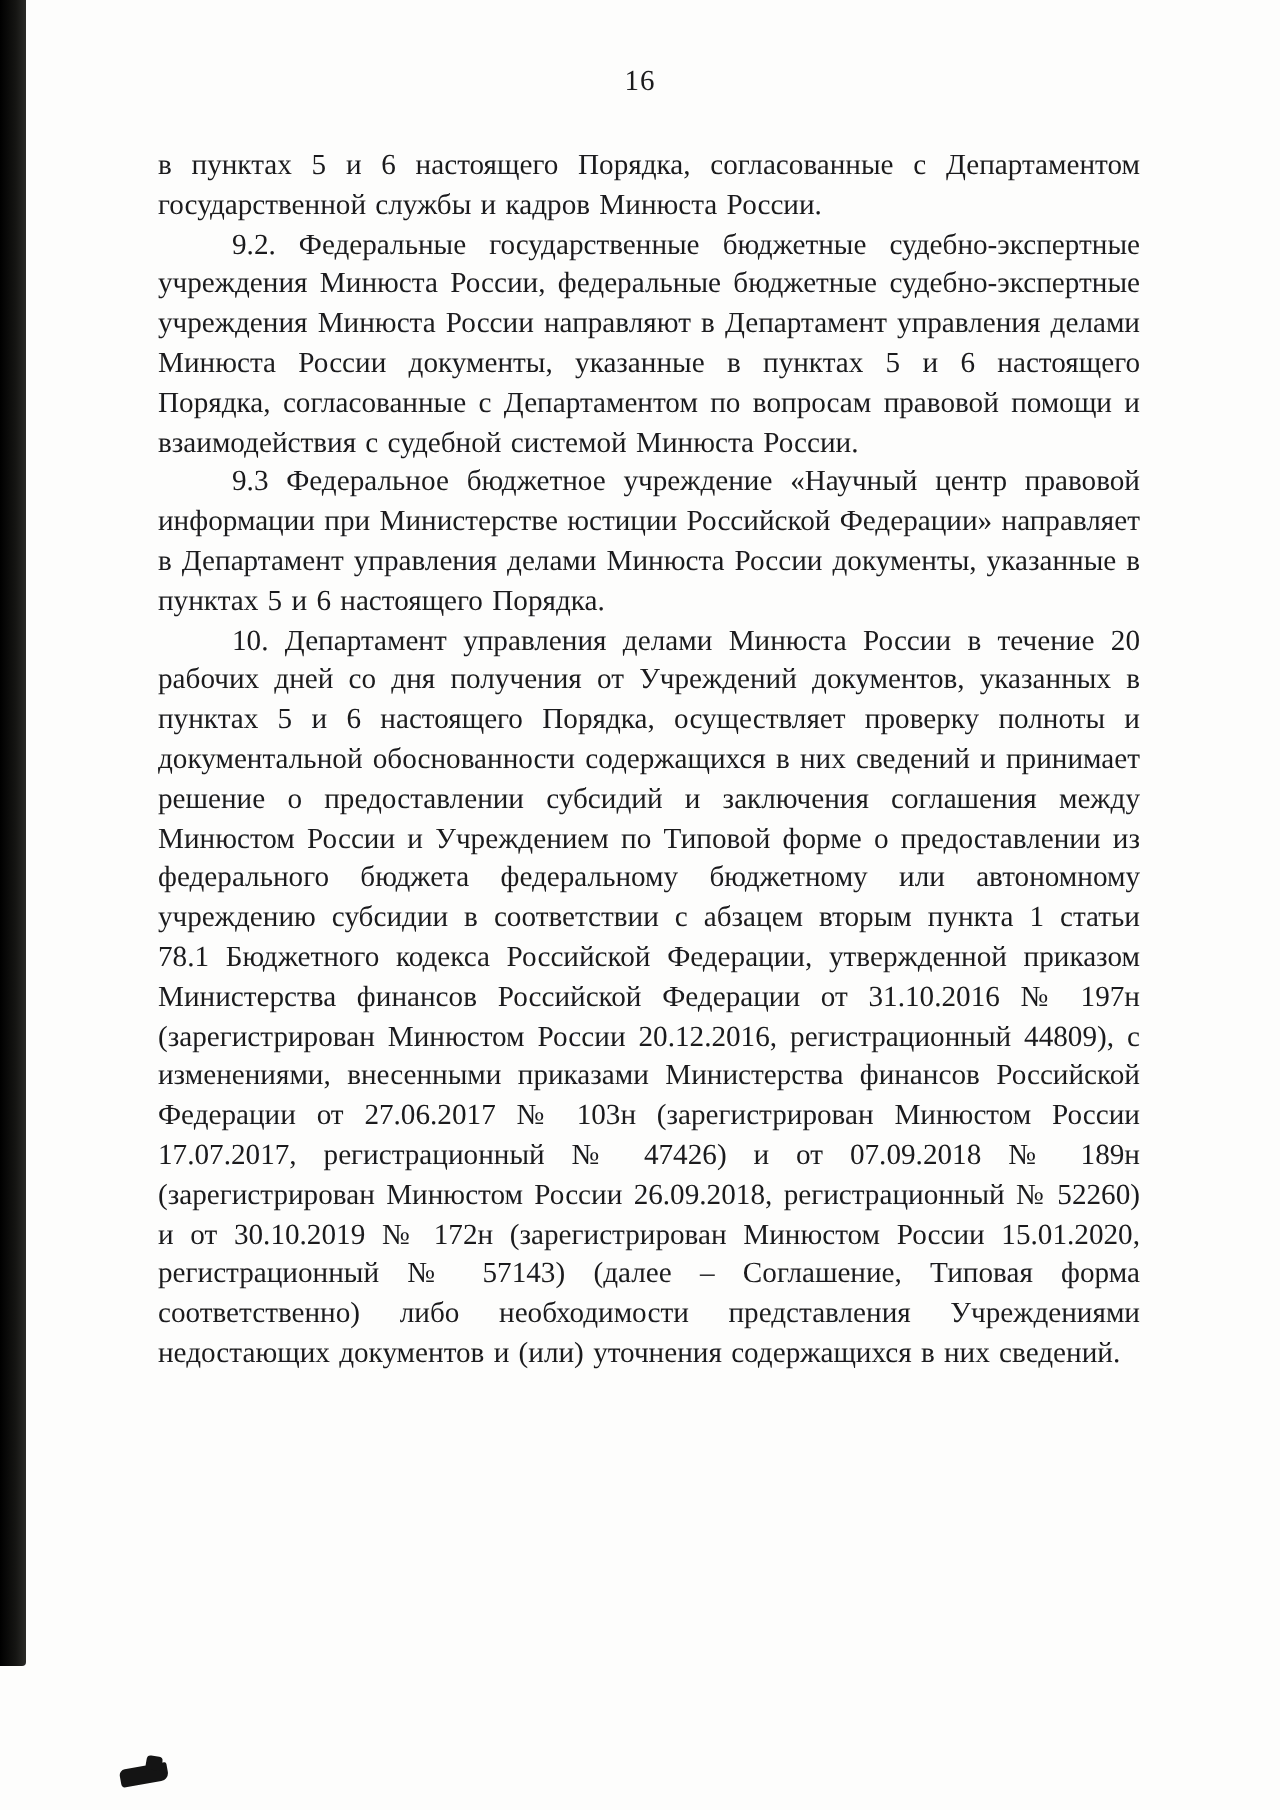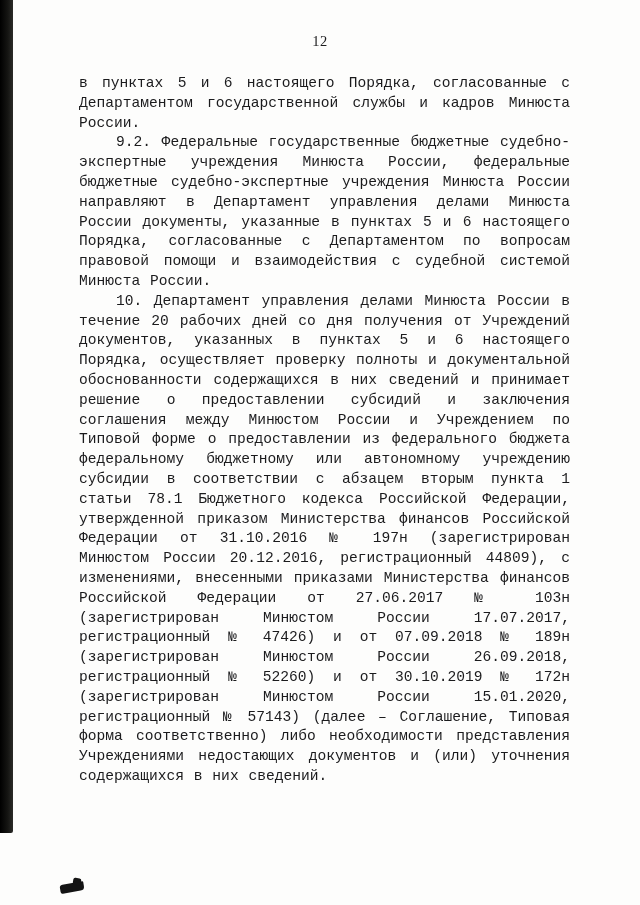--- a/index.html
+++ b/index.html
@@ -36,21 +36,20 @@
     }
     .content {
       position: absolute;
       top: 74px;
       left: 79px;
       width: 491px;
       font-size: 14.6px;
       line-height: 19.8px;
       text-align: justify;
       word-spacing: 1px;
-      font-family: Liberation Mono, monospace;
     }
     .para {
       margin: 0;
       text-indent: 37px;
     }
     .para.no-indent {
       text-indent: 0;
     }
     .ink-spot {
       position: absolute;
@@ -72,20 +71,21 @@
       background: #141414;
       border-radius: 2px;
       transform: rotate(20deg);
     }
   </style>
 </head>
 <body>
 
 <div class="page">
   <div class="left-bar"></div>
-  <div class="page-number">12</div>
+  <div class="page-number">16</div>
   <div class="content">
     <p class="para no-indent">в пунктах 5 и 6 настоящего Порядка, согласованные с Департаментом государственной службы и кадров Минюста России.</p>
     <p class="para">9.2. Федеральные государственные бюджетные судебно-экспертные учреждения Минюста России, федеральные бюджетные судебно-экспертные учреждения Минюста России направляют в Департамент управления делами Минюста России документы, указанные в пунктах 5 и 6 настоящего Порядка, согласованные с Департаментом по вопросам правовой помощи и взаимодействия с судебной системой Минюста России.</p>
+    <p class="para">9.3 Федеральное бюджетное учреждение «Научный центр правовой информации при Министерстве юстиции Российской Федерации» направляет в Департамент управления делами Минюста России документы, указанные в пунктах 5 и 6 настоящего Порядка.</p>
     <p class="para">10. Департамент управления делами Минюста России в течение 20 рабочих дней со дня получения от Учреждений документов, указанных в пунктах 5 и 6 настоящего Порядка, осуществляет проверку полноты и документальной обоснованности содержащихся в них сведений и принимает решение о предоставлении субсидий и заключения соглашения между Минюстом России и Учреждением по Типовой форме о предоставлении из федерального бюджета федеральному бюджетному или автономному учреждению субсидии в соответствии с абзацем вторым пункта 1 статьи 78.1 Бюджетного кодекса Российской Федерации, утвержденной приказом Министерства финансов Российской Федерации от 31.10.2016 № 197н (зарегистрирован Минюстом России 20.12.2016, регистрационный 44809), с изменениями, внесенными приказами Министерства финансов Российской Федерации от 27.06.2017 № 103н (зарегистрирован Минюстом России 17.07.2017, регистрационный № 47426) и от 07.09.2018 № 189н (зарегистрирован Минюстом России 26.09.2018, регистрационный № 52260) и от 30.10.2019 № 172н (зарегистрирован Минюстом России 15.01.2020, регистрационный № 57143) (далее – Соглашение, Типовая форма соответственно) либо необходимости представления Учреждениями недостающих документов и (или) уточнения содержащихся в них сведений.</p>
   </div>
   <div class="ink-spot"></div>
 </div>
 
 </body></html>

